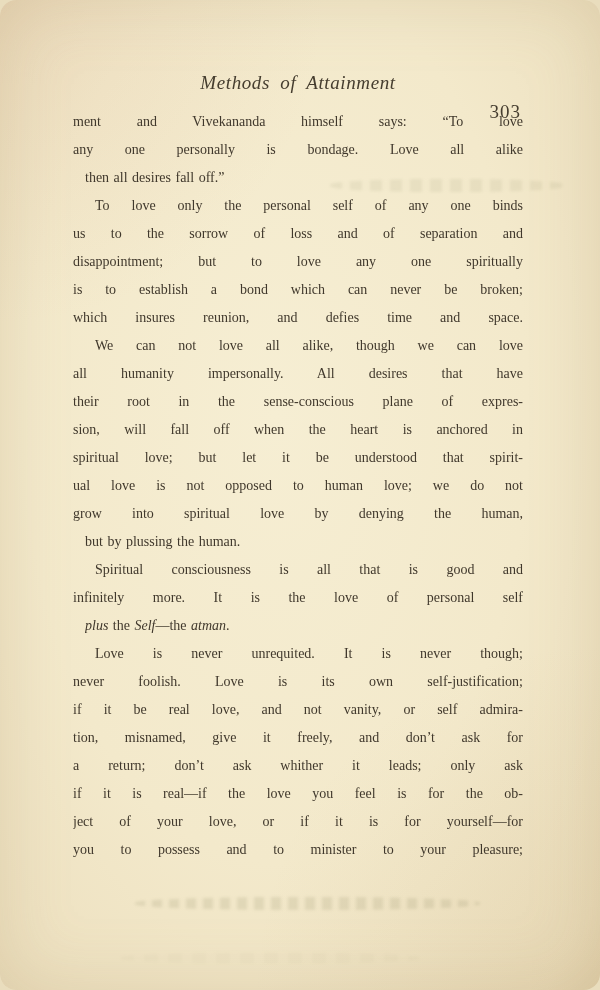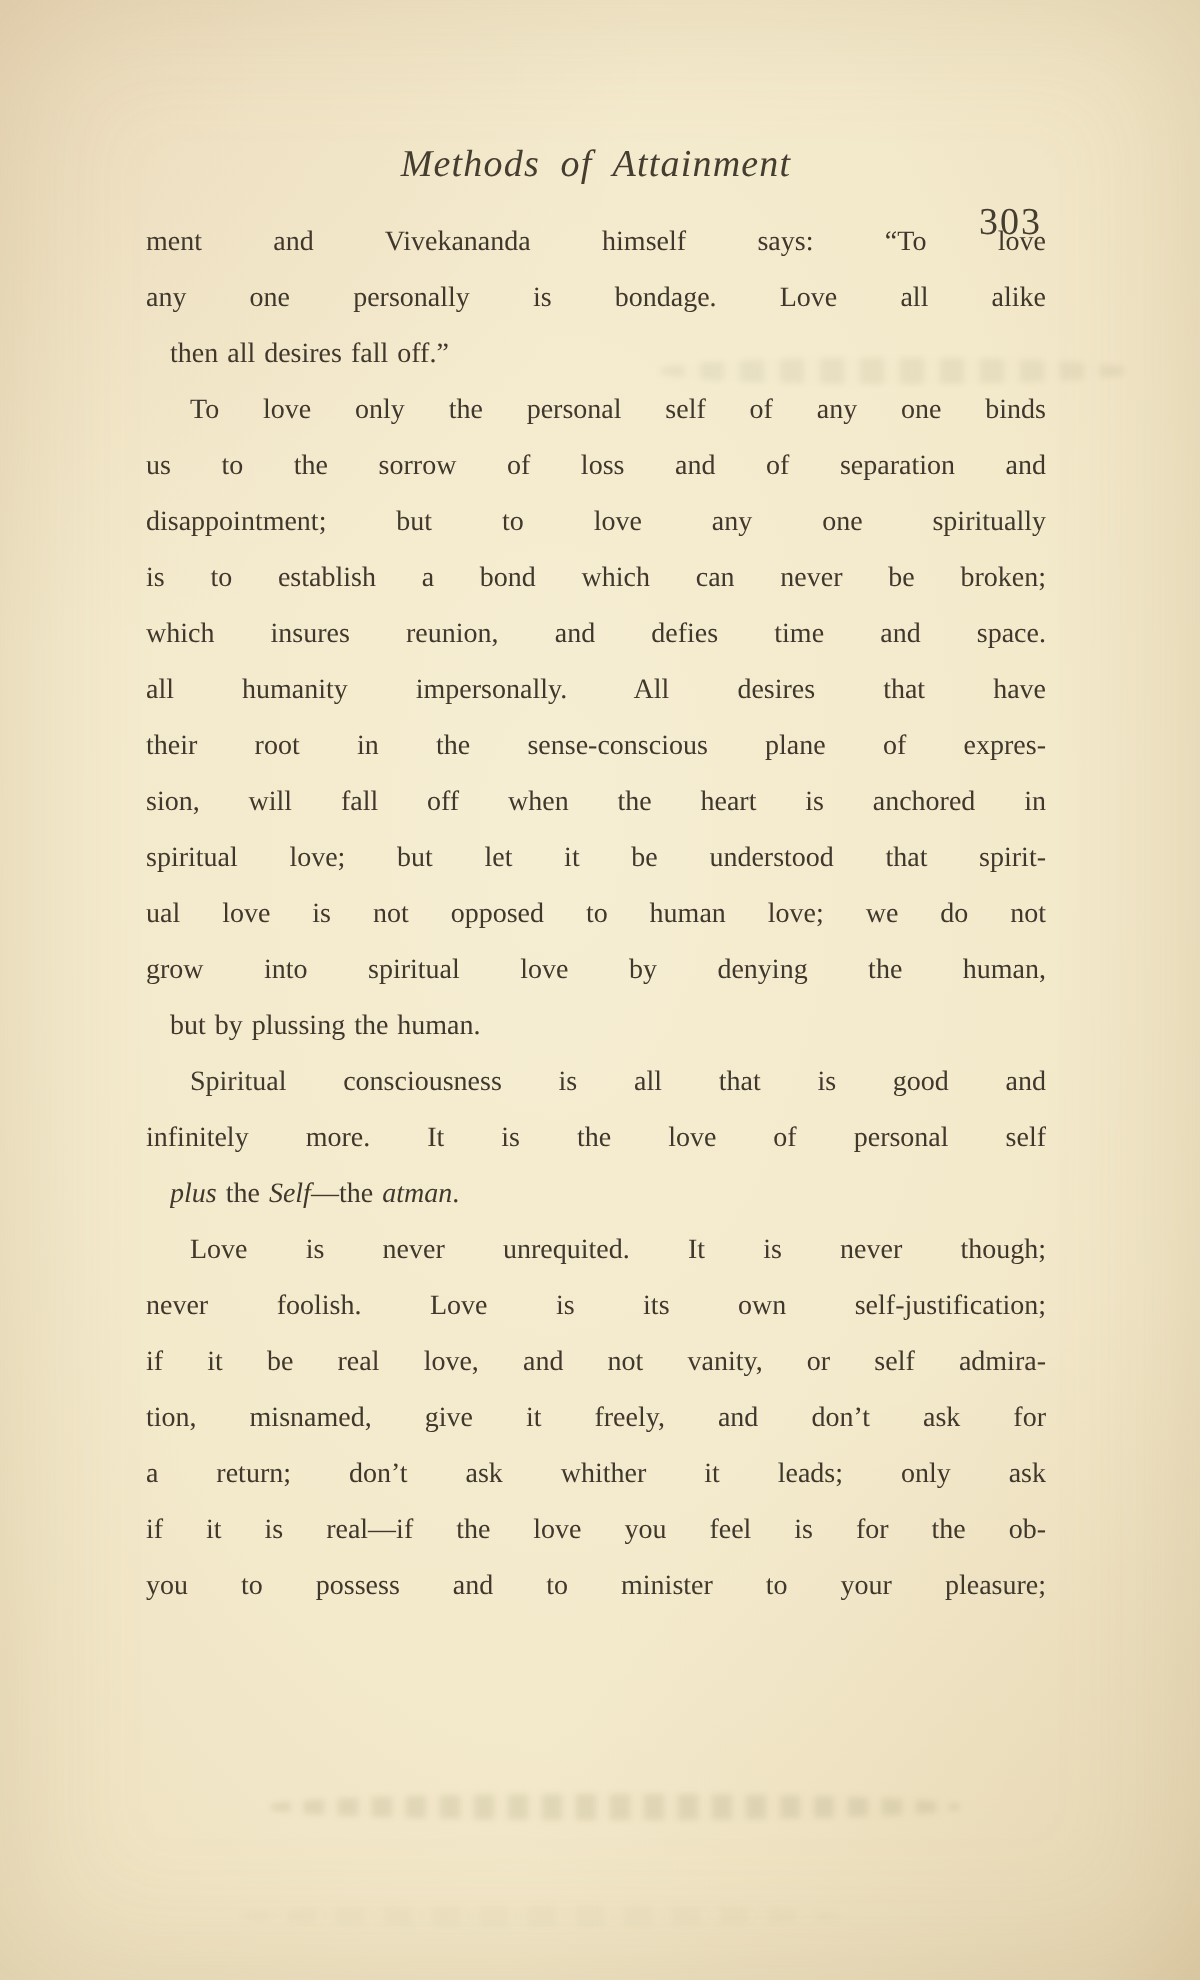--- a/index.html
+++ b/index.html
@@ -11,20 +11,21 @@
   }
   .page {
     position: relative;
     width: 600px; height: 990px;
     background:
       radial-gradient(circle at 0% 0%, rgba(214,178,148,0.22), rgba(214,178,148,0) 28%),
       radial-gradient(circle at 100% 100%, rgba(190,160,110,0.14), rgba(190,160,110,0) 30%),
       radial-gradient(ellipse at 46% 42%, #f6eed3 0%, #f3e9cb 55%, #ecdfbe 92%, #e7d9b6 100%);
     box-shadow: inset 0 0 70px rgba(170,140,95,0.22);
     color: #40382c;
+    border-radius: 16px;
   }
   .header {
     position: absolute;
     top: 72px; left: 73px;
     width: 450px; height: 26px;
   }
   .running-title {
     display: block;
     text-align: center;
     font-style: italic;
@@ -110,20 +111,21 @@
 
     <p class="para">
       <span class="line j indent">To love only the personal self of any one binds</span>
       <span class="line j">us to the sorrow of loss and of separation and</span>
       <span class="line j">disappointment; but to love any one spiritually</span>
       <span class="line j">is to establish a bond which can never be broken;</span>
       <span class="line j">which insures reunion, and defies time and space.</span>
     </p>
 
     <p class="para">
+      <span class="line j indent">We can not love all alike, though we can love</span>
       <span class="line j">all humanity impersonally. All desires that have</span>
       <span class="line j">their root in the sense-conscious plane of expres-</span>
       <span class="line j">sion, will fall off when the heart is anchored in</span>
       <span class="line j">spiritual love; but let it be understood that spirit-</span>
       <span class="line j">ual love is not opposed to human love; we do not</span>
       <span class="line j">grow into spiritual love by denying the human,</span>
       <span class="line last">but by plussing the human.</span>
     </p>
 
     <p class="para">
@@ -132,20 +134,21 @@
       <span class="line last"><i>plus</i><span> the </span><i>Self</i><span>—the </span><i>atman</i><span>.</span></span>
     </p>
 
     <p class="para">
       <span class="line j indent">Love is never unrequited. It is never though;</span>
       <span class="line j">never foolish. Love is its own self-justification;</span>
       <span class="line j">if it be real love, and not vanity, or self admira-</span>
       <span class="line j">tion, misnamed, give it freely, and don’t ask for</span>
       <span class="line j">a return; don’t ask whither it leads; only ask</span>
       <span class="line j">if it is real—if the love you feel is for the ob-</span>
+      <span class="line j">ject of your love, or if it is for yourself—for</span>
       <span class="line j">you to possess and to minister to your pleasure;</span>
     </p>
 
   </div>
 
   <div class="ghost ghost-2"></div>
   <div class="ghost ghost-1"></div>
   <div class="ghost ghost-3"></div>
 
 </div>

